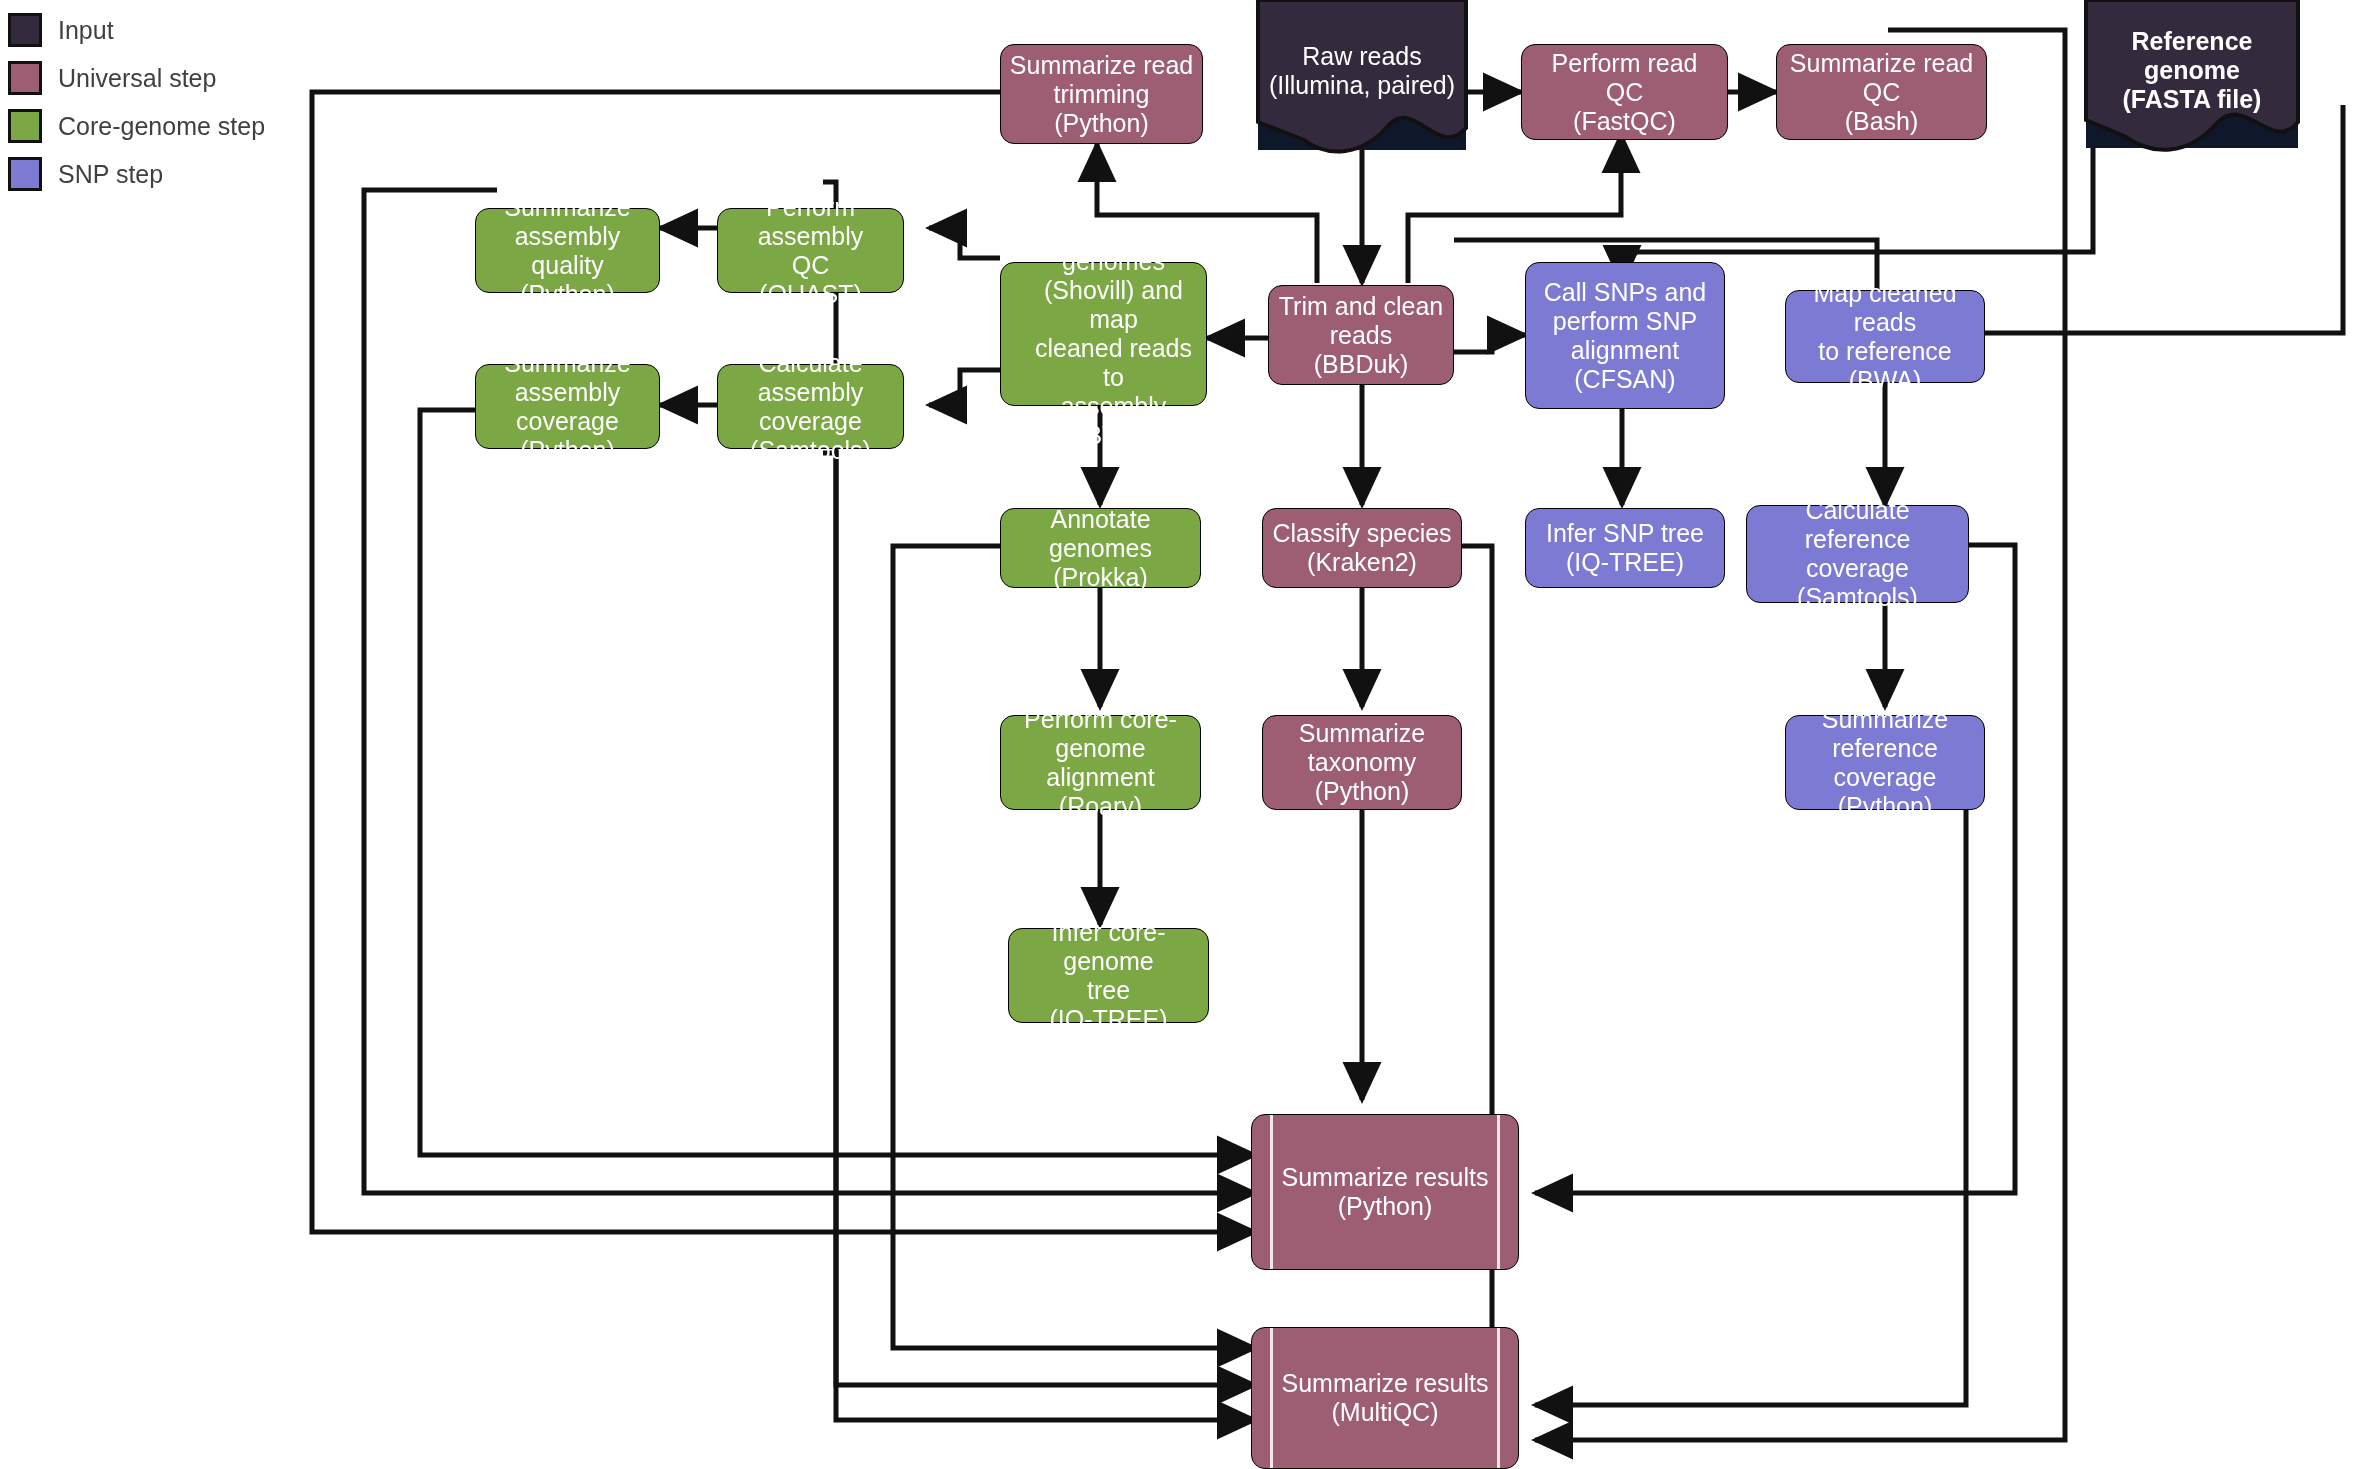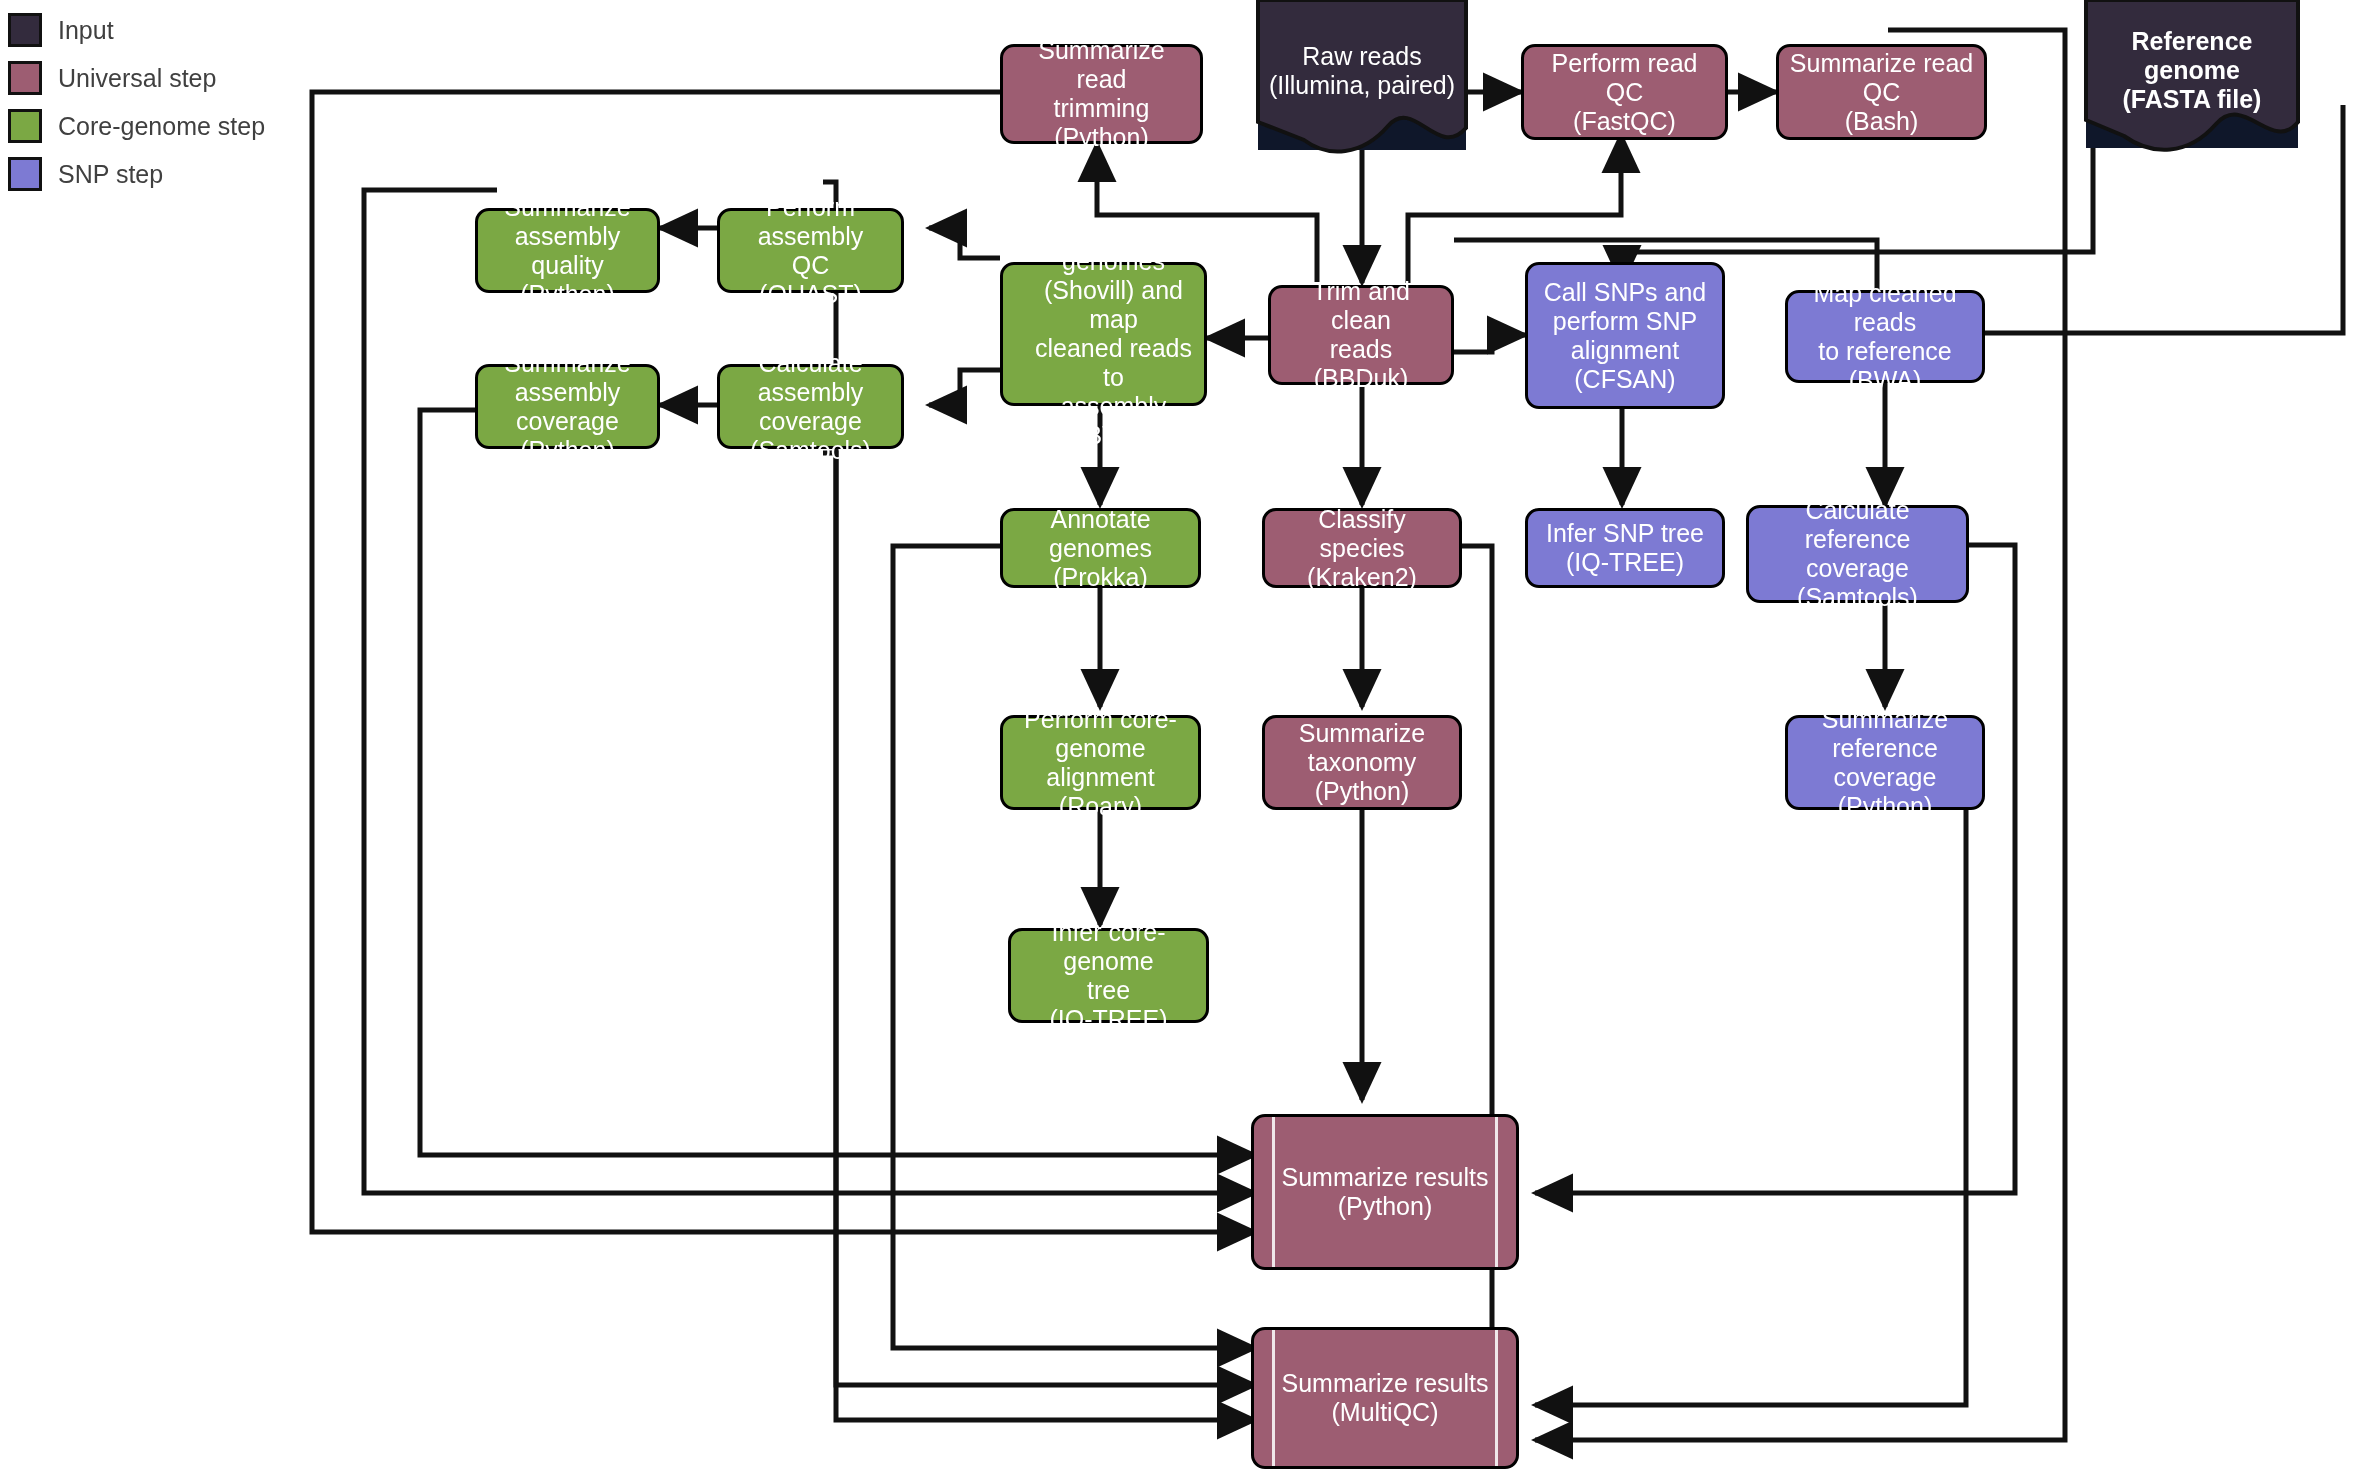--- a/index.html
+++ b/index.html
@@ -52,21 +52,21 @@
   .node {
     position: absolute;
     box-sizing: border-box;
     display: flex;
     align-items: center;
     justify-content: center;
     text-align: center;
     color: #ffffff;
     font-size: 25px;
     line-height: 1.16;
-    border: 3px solid #000000;
+    border: 1px solid #000000;
     border-radius: 14px;
     padding: 4px 8px;
     z-index: 3;
   }
   .node .lbl { display: block; width: 100%; }
   .node.universal { background: #9d5d72; }
   .node.core      { background: #7ba844; }
   .node.snp       { background: #7d7ad3; }
   .node.input {
     background: #0f172a;

